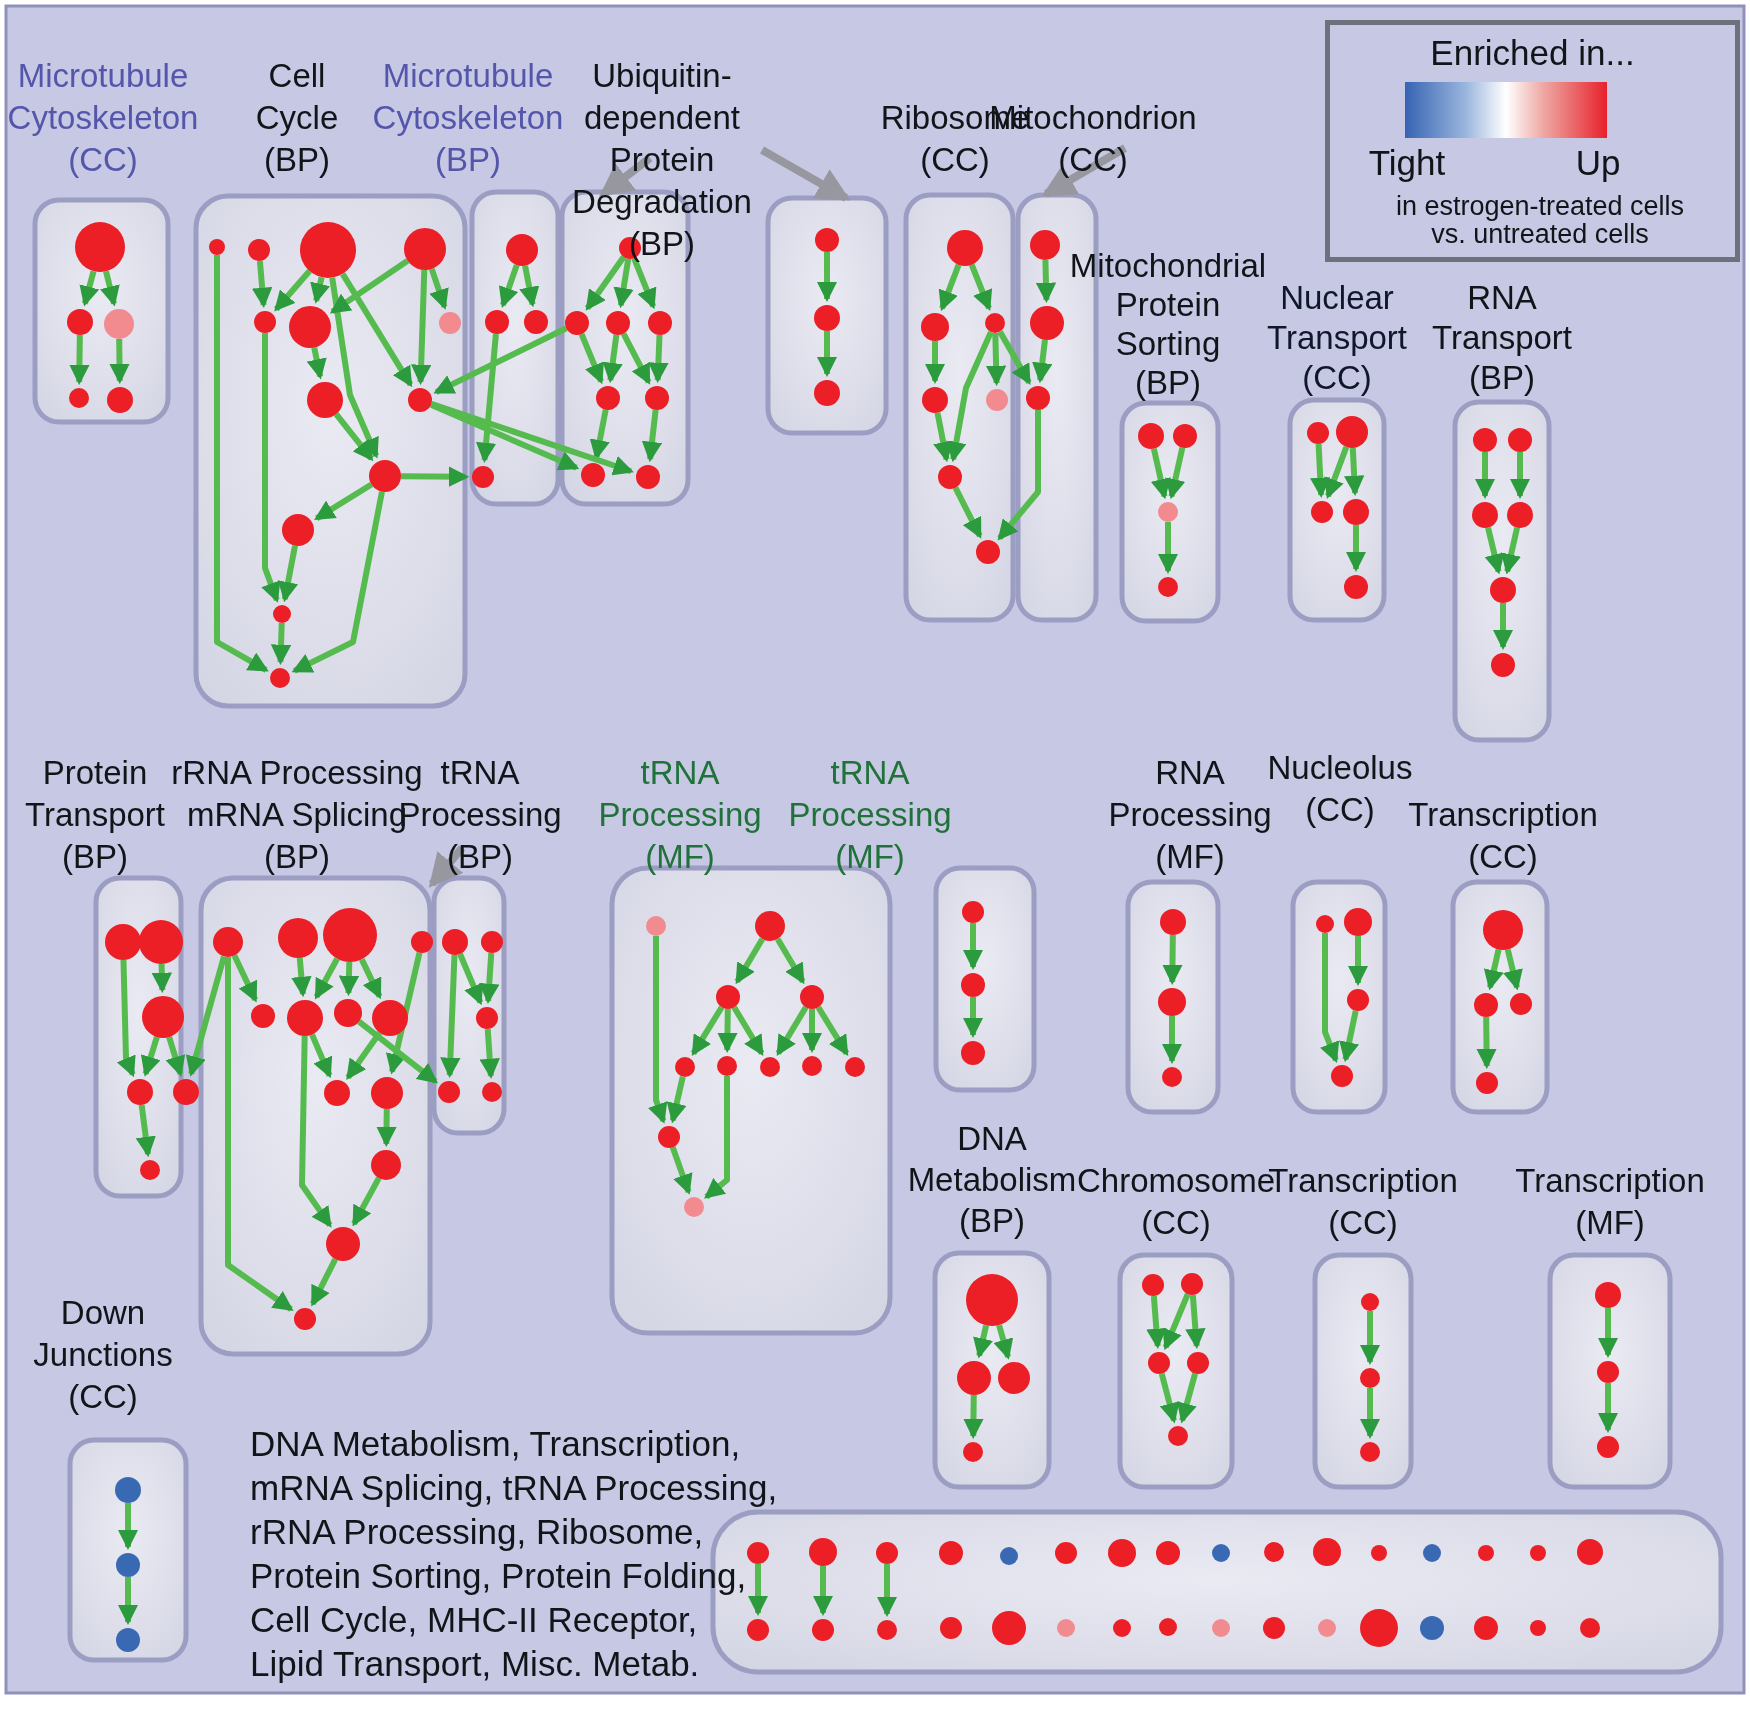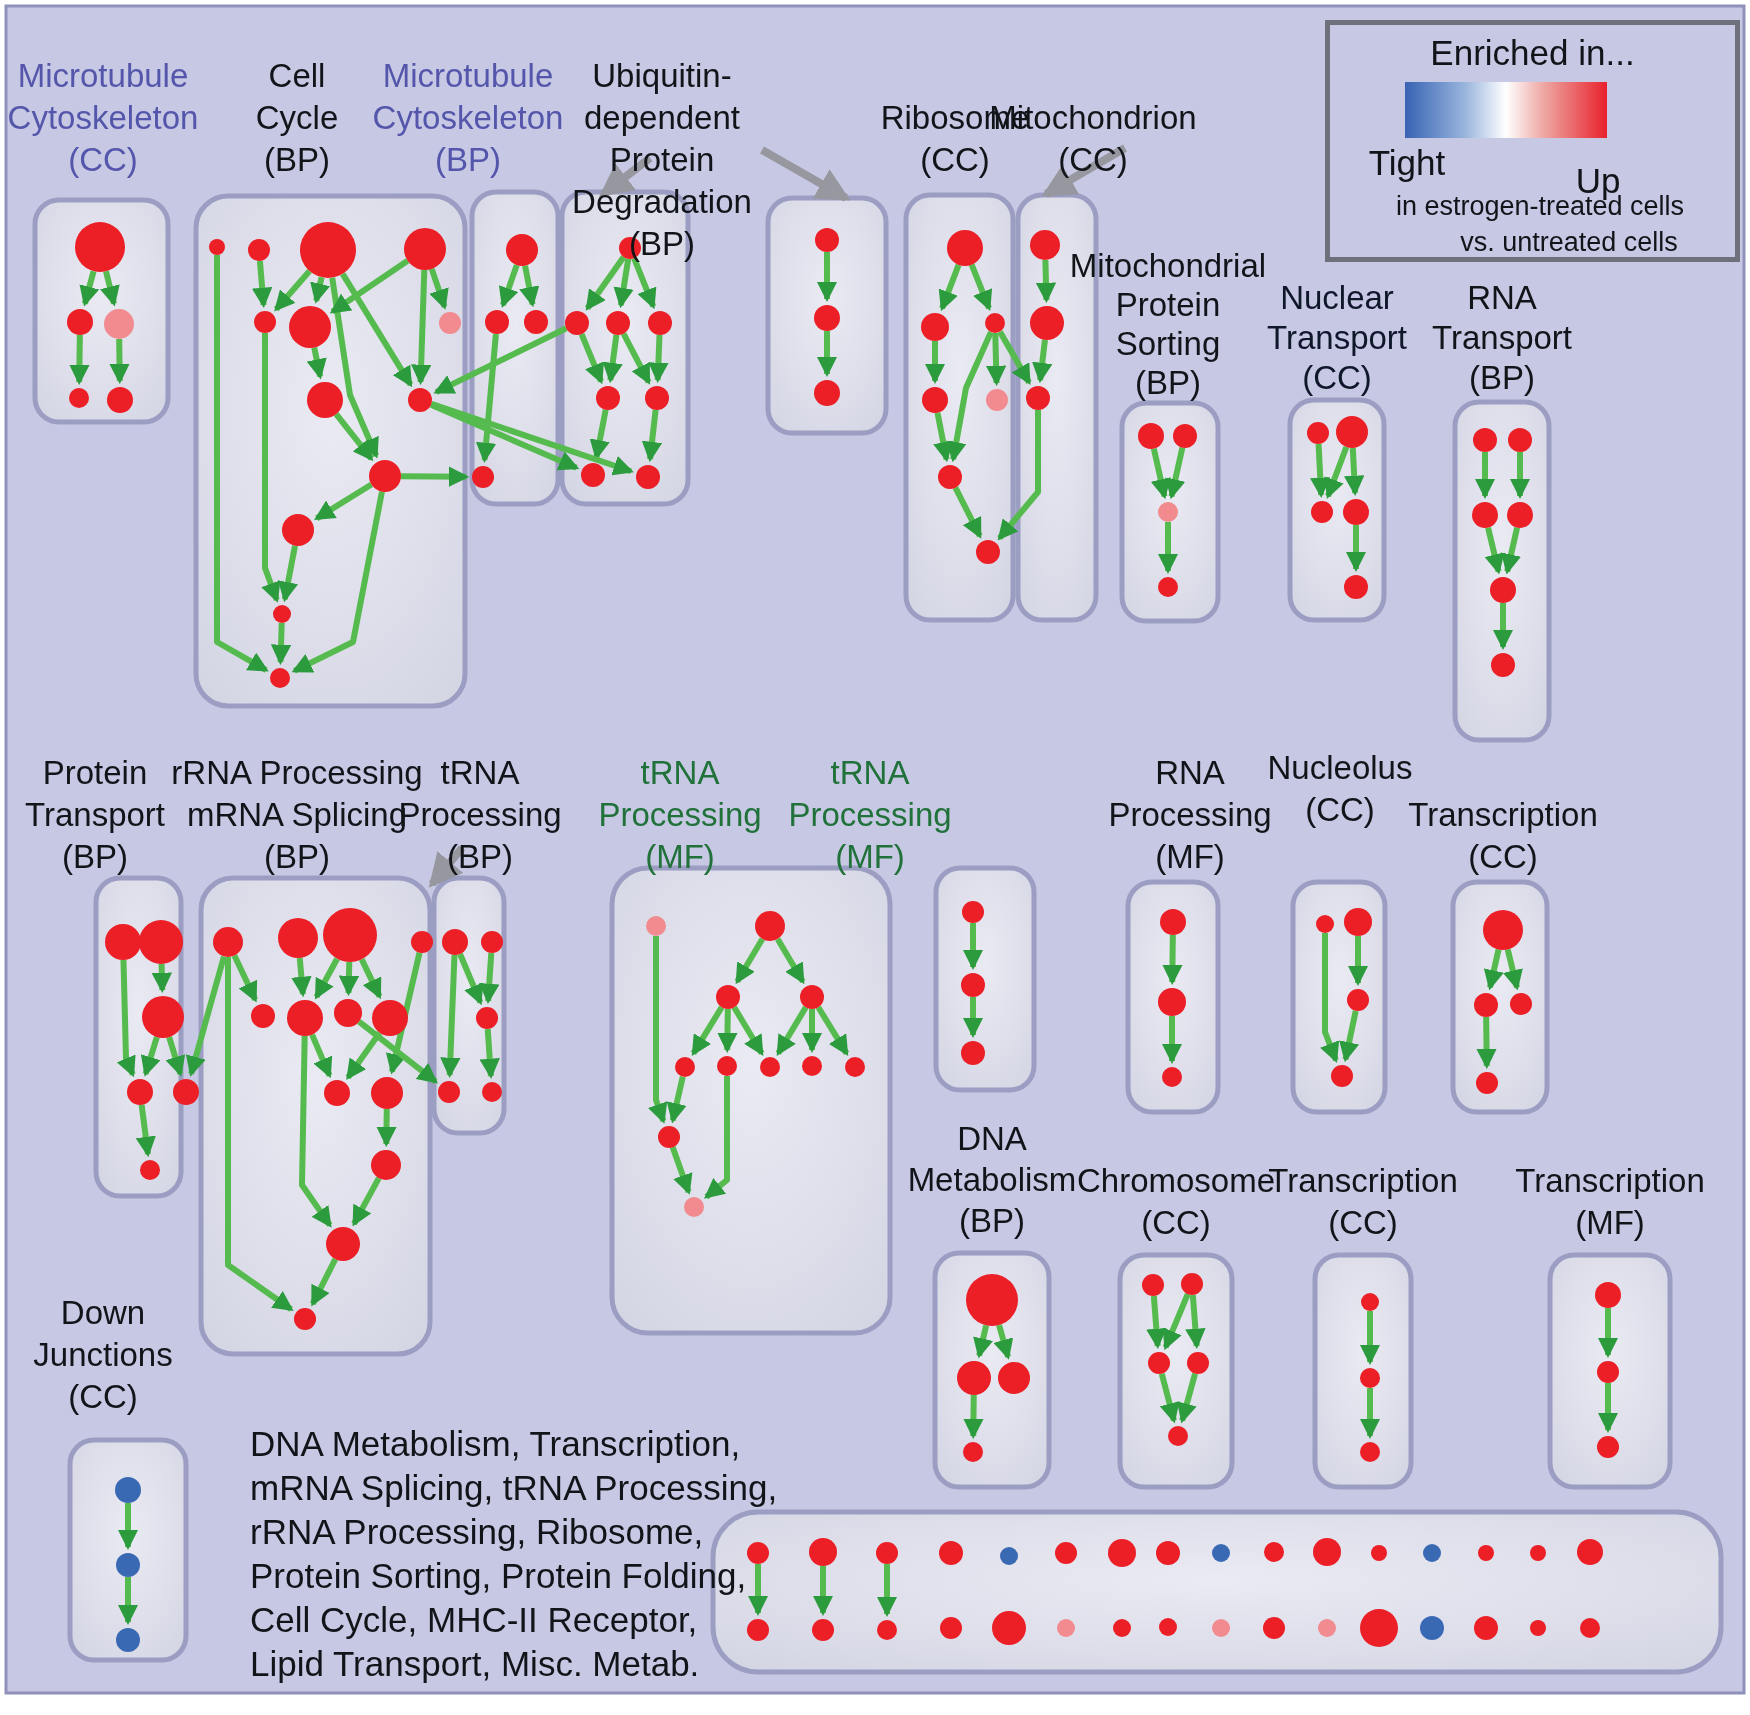--- a/index.html
+++ b/index.html
@@ -6,23 +6,23 @@
   .stage{position:relative;width:1750px;height:1715px;background:#ffffff;overflow:hidden;
          font-family:"Liberation Sans",sans-serif;}
   #fig{position:absolute;left:0;top:0;}
   .glabel{position:absolute;transform:translateX(-50%);text-align:center;white-space:pre;
           font-size:33px;line-height:42px;color:#111418;}
   .legend{position:absolute;left:1325px;top:20px;width:415px;height:242px;
           border:5px solid #6e707c;box-sizing:border-box;}
   .legend-title{position:absolute;left:50%;transform:translateX(-50%);top:8px;font-size:35px;color:#111418;white-space:nowrap;}
   .legend-bar{position:absolute;left:75px;top:57px;width:202px;height:56px;}
   .legend-down{position:absolute;left:77px;top:118px;transform:translateX(-50%);font-size:35px;color:#111418;}
-  .legend-up{position:absolute;left:268px;top:118px;transform:translateX(-50%);font-size:35px;color:#111418;margin-top:18px;}
+  .legend-up{position:absolute;left:268px;top:118px;transform:translateX(-50%);font-size:35px;color:#111418;}
   .legend-sub1{position:absolute;left:210px;top:166px;transform:translateX(-50%);font-size:27px;color:#111418;white-space:nowrap;}
-  .legend-sub2{position:absolute;left:210px;top:202px;transform:translateX(-50%);font-size:27px;color:#111418;white-space:nowrap;margin-left:29px;}
+  .legend-sub2{position:absolute;left:210px;top:194px;transform:translateX(-50%);font-size:27px;color:#111418;white-space:nowrap;}
   .annotation{position:absolute;left:250px;top:1422px;font-size:35px;line-height:44px;
               color:#111418;white-space:pre-line;}
 </style>
 </head>
 <body>
 
 <div class="stage">
   <svg id="fig" width="1750" height="1715">
       <defs>
         <radialGradient id="boxg" cx="50%" cy="42%" r="80%">

